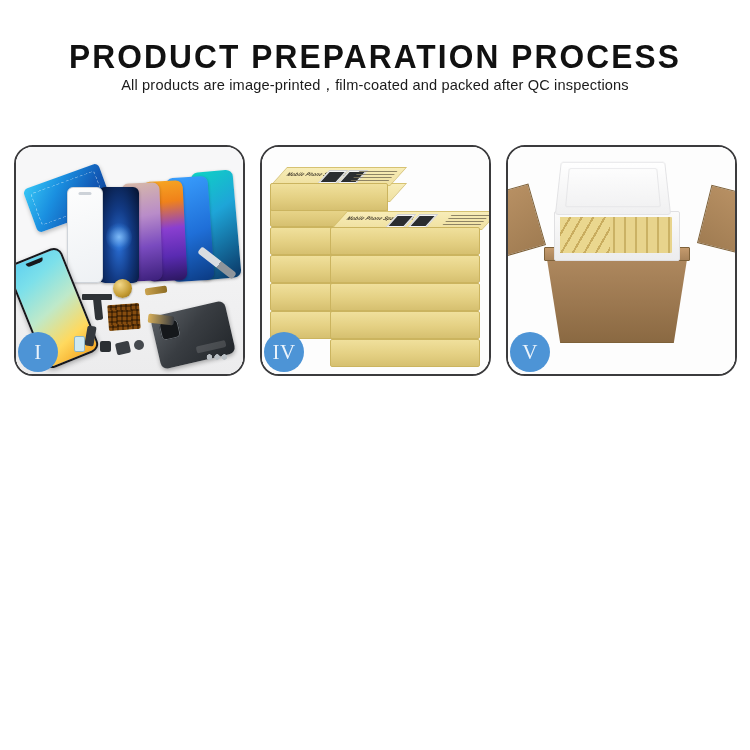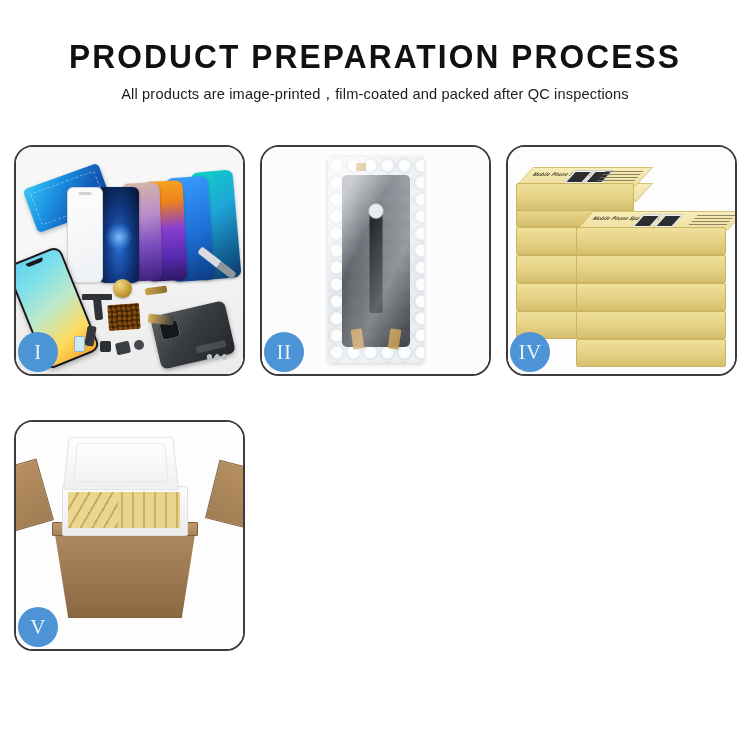--- a/index.html
+++ b/index.html
@@ -10,21 +10,21 @@
   }
 
   
   #header{width:750px;text-align:center;padding-top:38px;box-sizing:border-box;}
   #page-title{
     font-size:33px;font-weight:700;color:#111;letter-spacing:2.2px;
     line-height:38px;font-family:"Liberation Sans","DejaVu Sans",sans-serif;
     transform:scaleX(.96);transform-origin:center;white-space:nowrap;
   }
   #page-subtitle{
-    font-size:14.6px;color:#1b1b1b;letter-spacing:.15px;margin-top:9px;
+    font-size:14.6px;color:#1b1b1b;letter-spacing:.15px;
     line-height:19px;white-space:nowrap;
   }
 
   
   #grid{
     position:absolute;left:14px;top:145px;width:723px;
     display:grid;grid-template-columns:repeat(3,231px);
     grid-template-rows:231px 231px;column-gap:15px;row-gap:44px;
   }
   .panel{
@@ -276,35 +276,20 @@
       <div class="flex-d"></div>
       <div class="flex-e"></div>
       <div class="flex-f"></div>
       <div class="flex-g"></div>
       <div class="flex-h"></div>
       <div class="flex-i"></div>
     </div>
     <div class="badge">I</div>
   </div>
 
-  <div class="panel">
-    <div class="panel-inner">
-      <div class="p2bg"></div>
-      <div class="bubblebag">
-        <div class="bb-inner"></div>
-        <div class="bb-flex"></div>
-        <div class="bb-conn"></div>
-        <div class="bb-tape1"></div>
-        <div class="bb-tape2"></div>
-        <div class="bb-tape3"></div>
-        <div class="bb-sheen"></div>
-      </div>
-    </div>
-    <div class="badge">II</div>
-  </div>
 
 
   <div class="panel">
     <div class="panel-inner">
       <div class="p4bg"></div>
       <div class="stack">
 
         <div class="col-l">
           <div class="sbox" style="top:0px;">
               <div class="top"></div>

